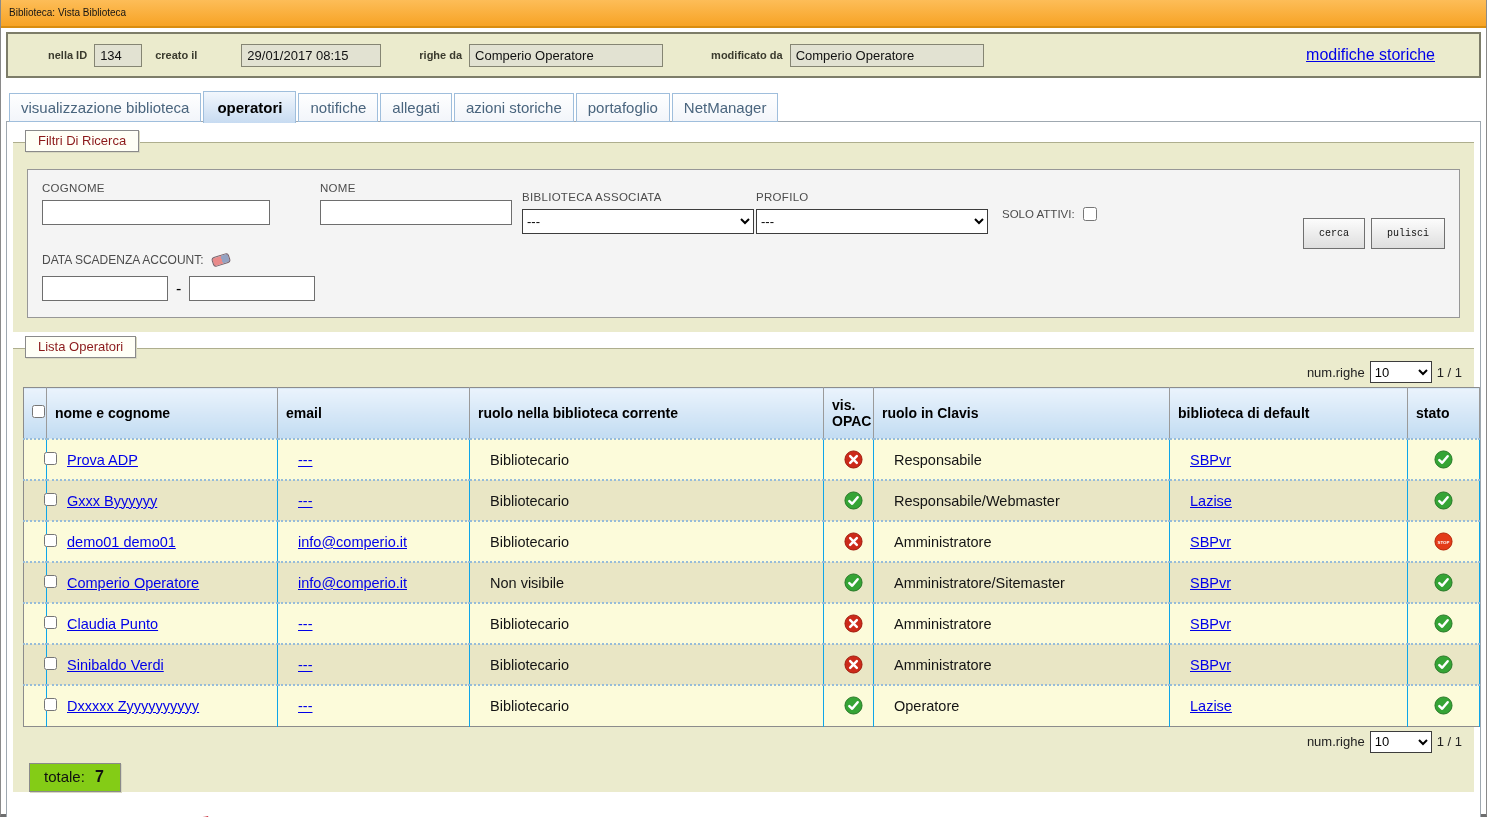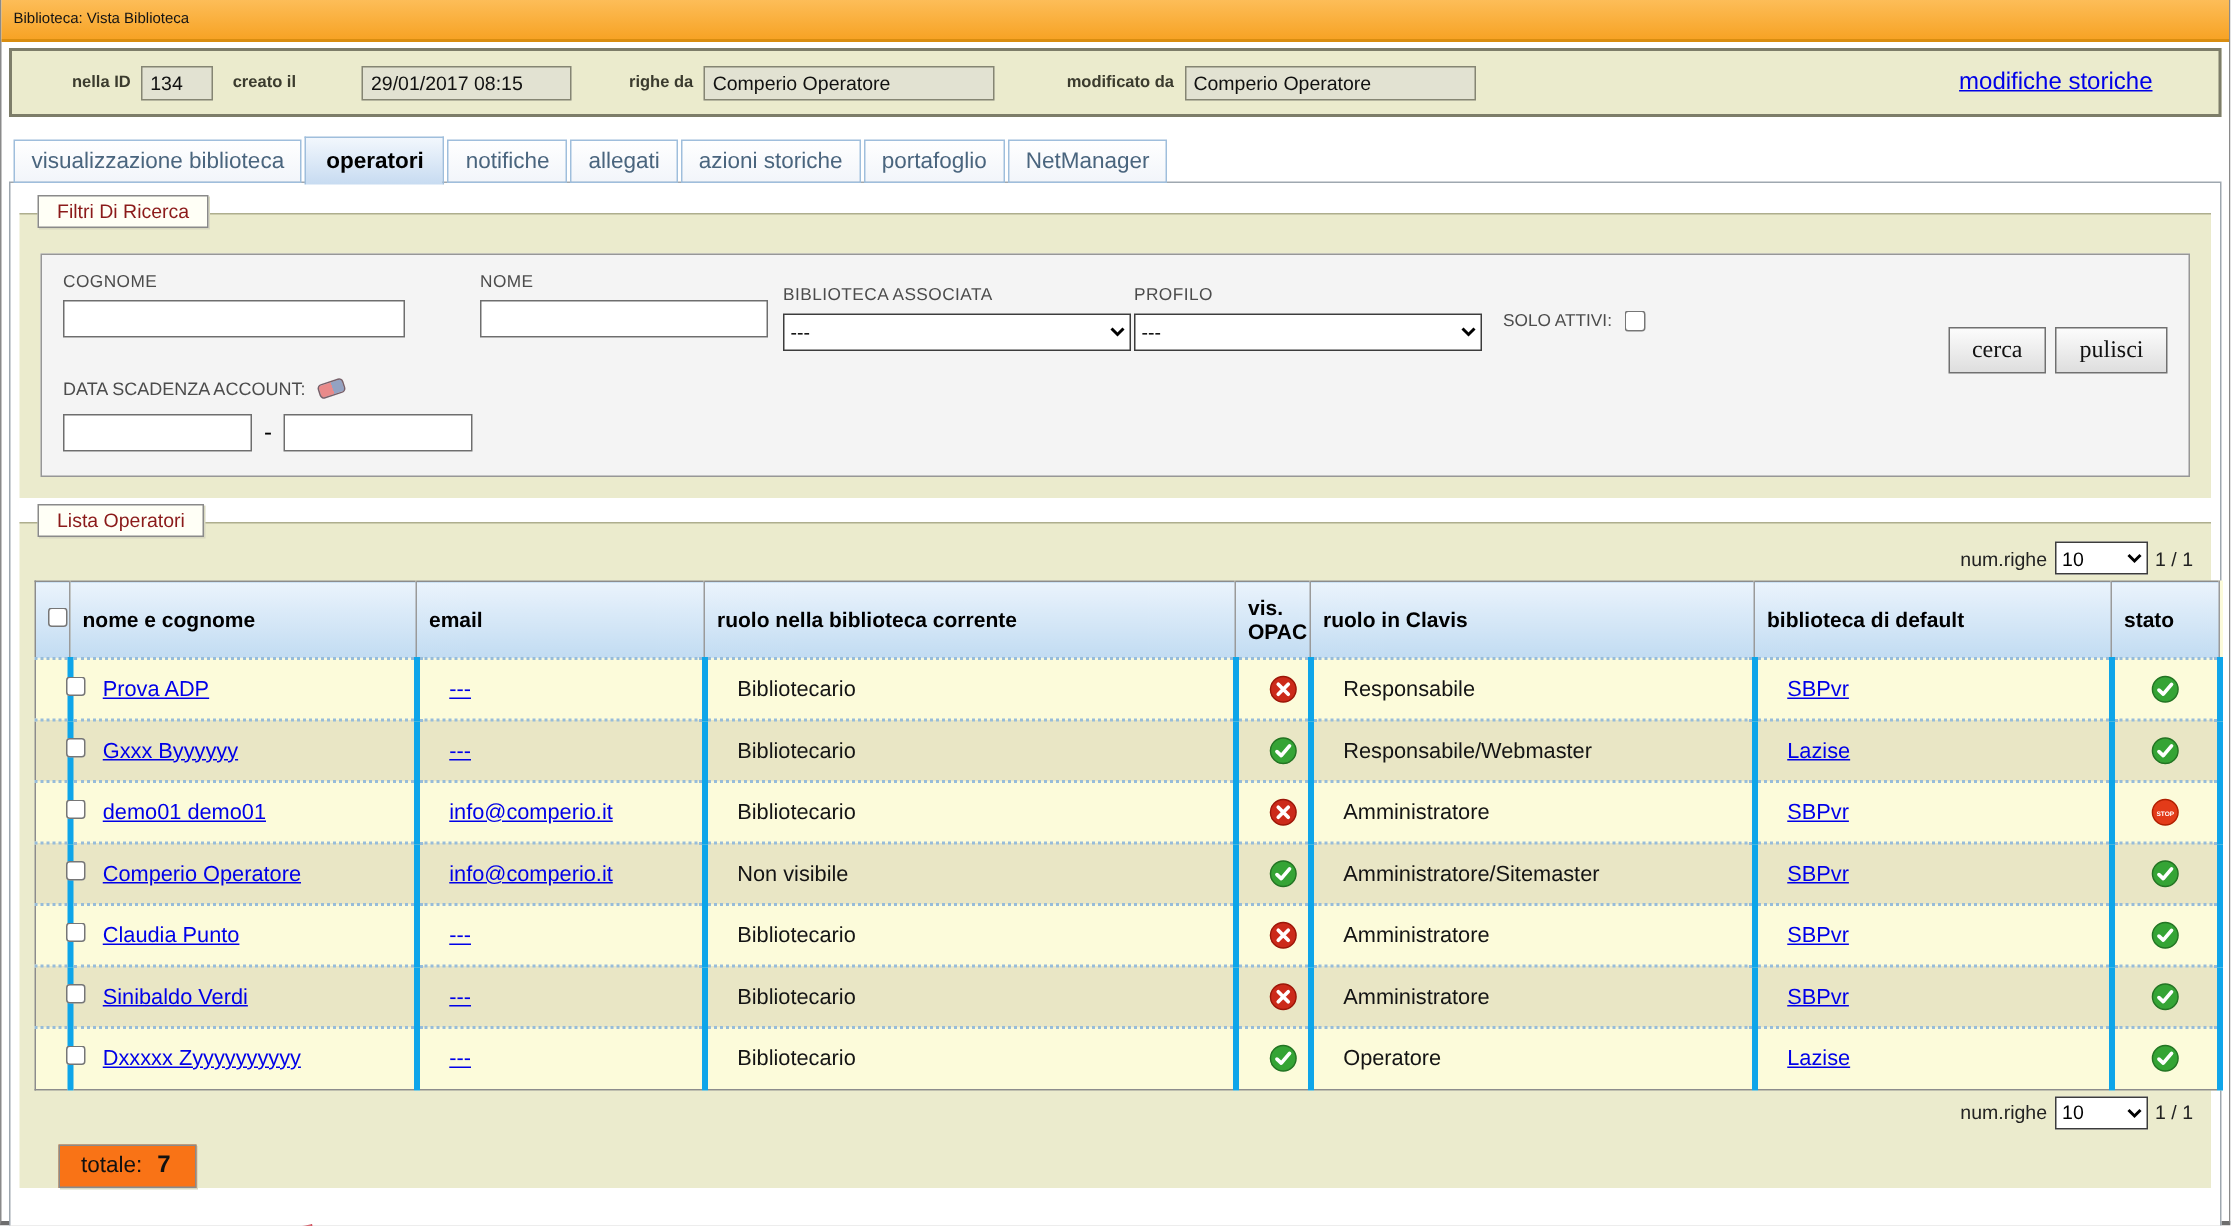--- a/index.html
+++ b/index.html
@@ -43,48 +43,48 @@
   .f-row1 { display:flex; align-items:flex-start; }
   .f-col { display:flex; flex-direction:column; }
   .f-col .f-label { font-size:11.5px; color:#4c4c4c; letter-spacing:.3px; margin-bottom:6px; white-space:nowrap; }
   .f-col input[type=text], .date-inputs input { background:#fff; border:1px solid #6e6e6e; height:25px; font-size:13px; padding:2px 5px; font-family:"Liberation Sans",sans-serif; }
   .in-cognome { width:228px; } .in-nome { width:192px; }
   .g-nome { margin-left:50px; } .g-bib { margin-left:10px; margin-top:9px; } .g-prof { margin-left:2px; margin-top:9px; }
   select.f-select { width:232px; height:25px; border:1px solid #3c3c3c; background:#fff; font-size:13px; font-family:"Liberation Sans",sans-serif; }
   .solo-attivi { display:flex; align-items:center; gap:8px; margin:25px 0 0 14px; font-size:11.5px; color:#4c4c4c; }
   .solo-attivi input { width:14px; height:14px; }
   .f-buttons { position:absolute; right:14px; top:48px; display:flex; gap:6px; }
-  .btn { background:linear-gradient(#fcfcfc,#dedede); border:1px solid #707070; font-size:16px; color:#111;
-    padding:0 15px; height:31px; font-family:Liberation Serif, serif; cursor:pointer; }
+  .btn { background:linear-gradient(#fcfcfc,#dedede); border:1px solid #707070; font-size:10px; color:#111;
+    padding:0 15px; height:31px; font-family:Liberation Mono, monospace; cursor:pointer; }
   .f-row2 { margin-top:16px; }
   .f-row2 .f-label { font-size:12px; color:#4c4c4c; display:inline-flex; align-items:center; gap:8px; }
   .eraser { display:inline-block; width:18px; height:10px; transform:rotate(-18deg); border-radius:3px;
     background:linear-gradient(90deg,#e98a8a 55%,#94a2c2 55%); border:1px solid #77606a; }
   .date-inputs { margin-top:8px; display:flex; align-items:center; gap:8px; }
   .date-inputs input { width:126px; }
 
   
   .pagebar { display:flex; justify-content:flex-end; align-items:center; gap:5px; font-size:13px; color:#222; margin:2px 4px 4px 4px; }
   .pagebar select { width:62px; height:22px; border:1px solid #3c3c3c; background:#fff; font-size:13px; font-family:"Liberation Sans",sans-serif; }
 
   table.ops { border-collapse:collapse; table-layout:fixed; width:calc(100% - 4px); margin:0 2px; border:1px solid #8c8c8c; background:#fcfbda; }
   table.ops th { background:linear-gradient(#eaf3fc,#c2dcf2); font-size:14px; font-weight:bold; color:#000;
     text-align:left; padding:9px 8px; border-right:1px solid #9a9a9a; height:41px; }
   table.ops th.center, table.ops td.center { text-align:center; }
-  table.ops td { font-size:14.5px; color:#141414; padding:9px 20px; border-right:4px solid #0ea5e9;
+  table.ops td { font-size:14.5px; color:#141414; padding:9px 20px; border-right:1px solid #0ea5e9;
     border-top:2px dotted #97bcd9; height:41px; vertical-align:middle;margin-left:36px; }
   tr.odd td { background:#fcfbda; }
   tr.even td { background:#e9e6c5; }
   .c-check { width:23px; } .c-name { width:231px; } .c-email { width:192px; } .c-ruolo { width:354px; }
   .c-opac { width:50px; } .c-clavis { width:296px; } .c-bib { width:238px; } .c-stato { width:72px; }
   th.c-opac { padding:4px 4px; line-height:1.15; }
   .icon svg { width:19px; height:19px; vertical-align:middle; }
 
-  .totale-box { display:inline-block; background:#f97316; border:1px solid #8a8a8a; padding:4px 16px 5px 14px;
-    font-size:15px; color:#111; margin:4px 0 -10px 18px; position:relative; top:2px; box-shadow:1px 1px 0 #d8d8c0; }
+  .totale-box { display:inline-block; background:#84cc16; border:1px solid #8a8a8a; padding:4px 16px 5px 14px;
+    font-size:15px; color:#111; margin:4px 0 -10px 8px; position:relative; top:2px; box-shadow:1px 1px 0 #d8d8c0; }
   .totale-box b { margin-left:10px; font-size:16px; }
 
   .add-row { margin:22px 0 0 4px; display:flex; align-items:center; font-size:13.5px; }
   .arrow-svg { margin-left:32px; }
 </style>
 </head>
 <body>
 
 <div class="page">
 

